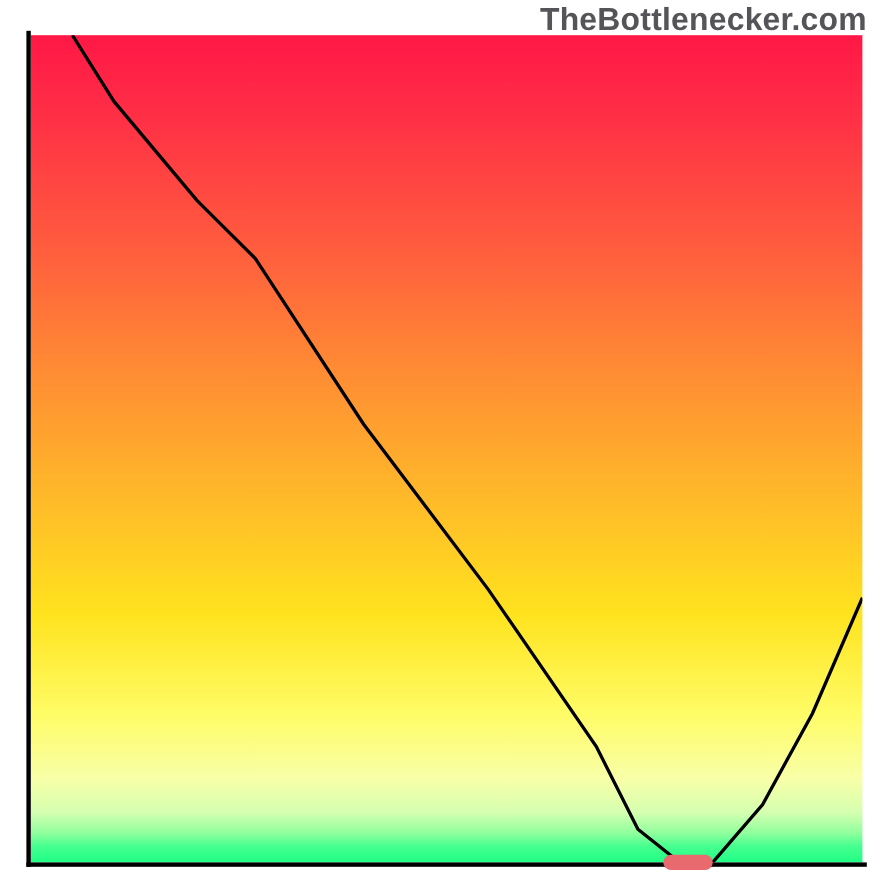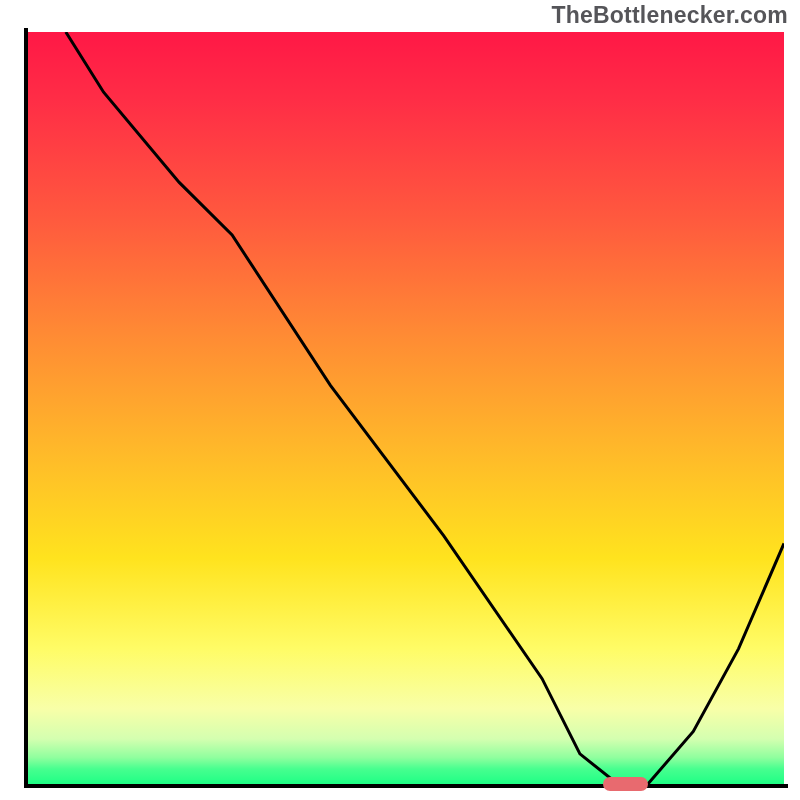--- a/index.html
+++ b/index.html
@@ -13,21 +13,21 @@
   .chart-wrap {
     position: relative;
     width: 800px;
     height: 800px;
   }
   .source-label {
     position: absolute;
     top: 2px;
     right: 12px;
     font-family: Arial, Helvetica, sans-serif;
-    font-size: 23px;
+    font-size: 29px;
     font-weight: 600;
     color: #555559;
     letter-spacing: 0.2px;
     z-index: 5;
   }
   .plot-area {
     position: absolute;
     left: 28px;
     top: 32px;
     width: 756px;  

